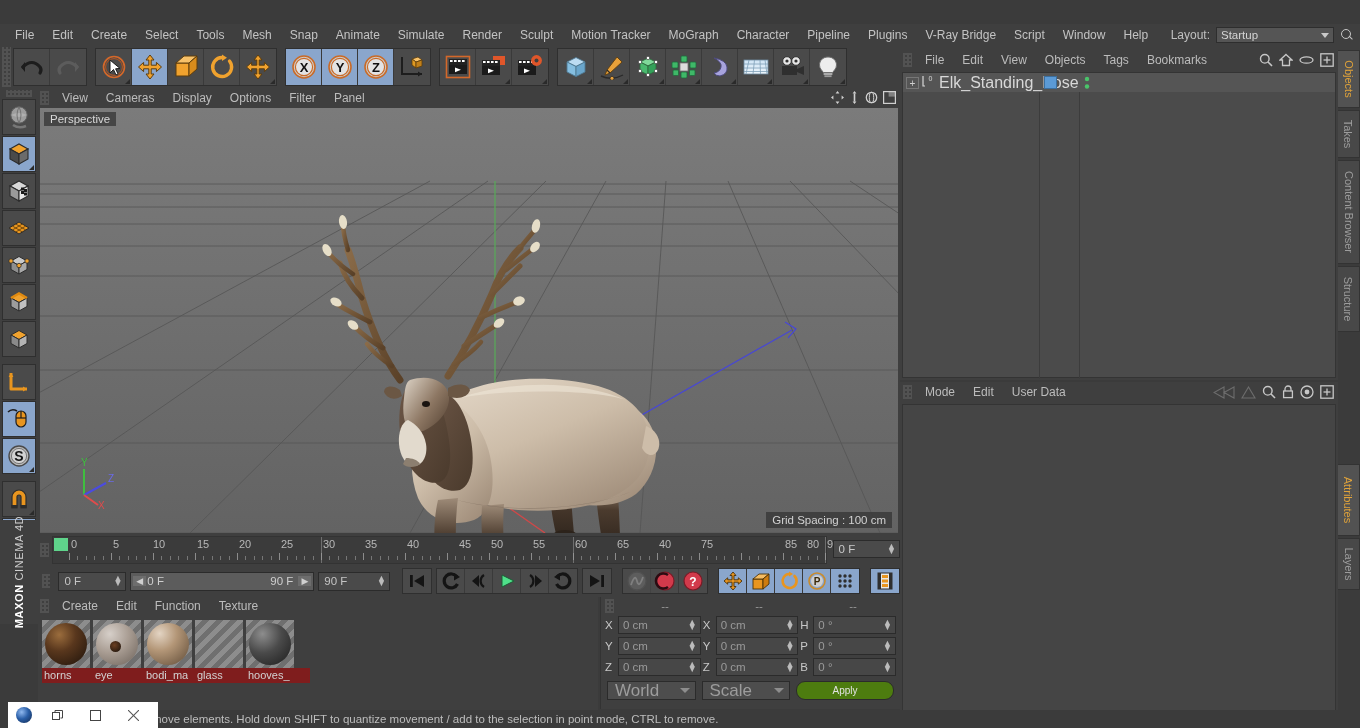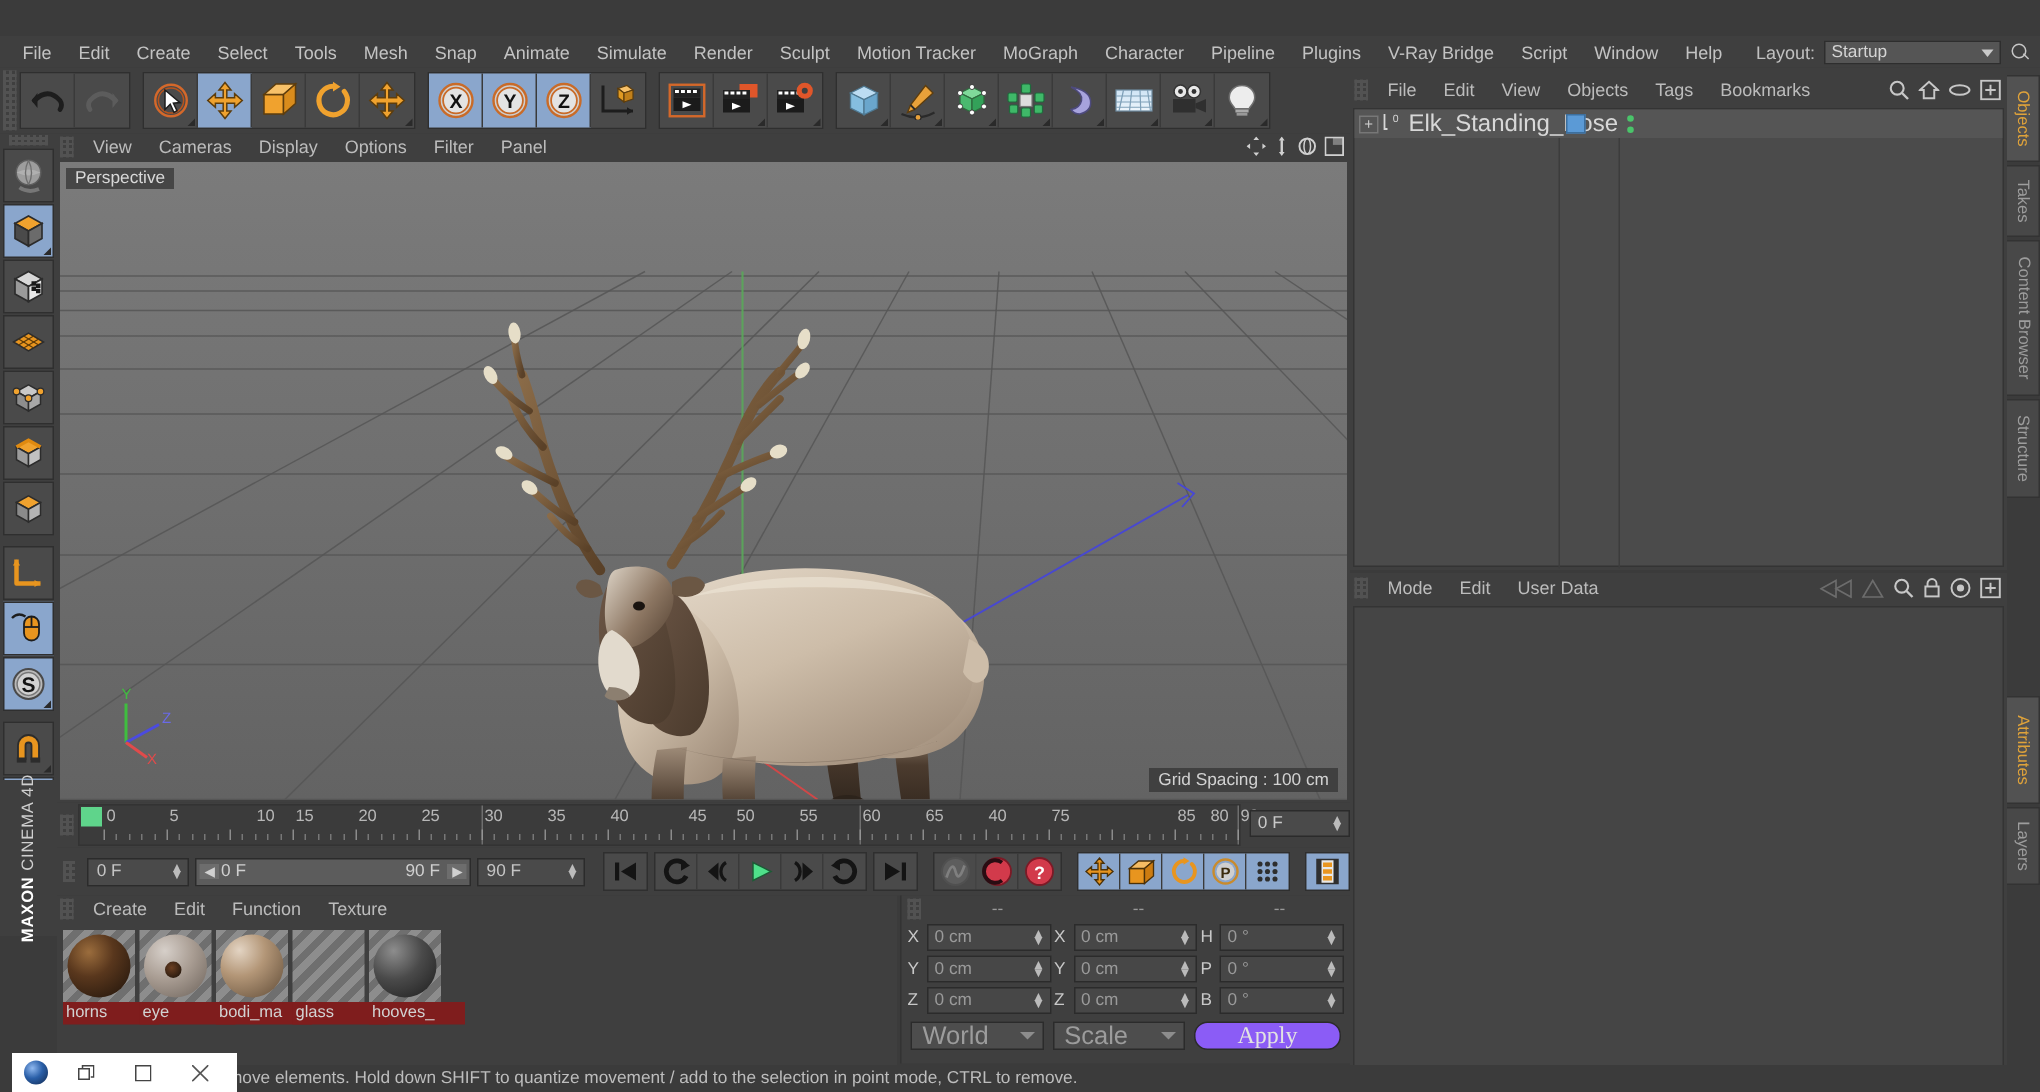--- a/index.html
+++ b/index.html
@@ -161,22 +161,22 @@
   .coord-head .ch { flex:1; text-align:center; }
   .coord-row { display:flex; align-items:center; height:19px; margin-bottom:2px; padding:0 4px; gap:2px;}
   .cl { width:11px; font-size:11.5px; color:#c8c8c8; text-align:left; }
   .cf { flex:1; height:18px; background:#474747; border:1px solid #2b2b2b; color:#9a9a9a;
         font-size:11.5px; display:flex; align-items:center; padding-left:4px; position:relative;}
   .coord-foot { display:flex; align-items:center; gap:6px; padding:3px 6px 0 6px; }
   .dropd { flex:1; height:19px; background:#4d4d4d; border:1px solid #2b2b2b; color:#9c9c9c;
            font-size:17px; display:flex;align-items:center;padding-left:7px; position:relative;}
   .dropd .car { position:absolute; right:5px; top:6px; border-left:5px solid transparent;
            border-right:5px solid transparent; border-top:5px solid #8d8d8d; }
-  .applybtn { width:98px; height:19px; background:#8b5cf6; border:1px solid #2b2b2b; border-radius:9px;
-      color:#e2e2e2; font-size:16px; display:flex;align-items:center;justify-content:center;font-family:Liberation Serif, serif; }
+  .applybtn { width:98px; height:19px; background:#4d7c0f; border:1px solid #2b2b2b; border-radius:9px;
+      color:#e2e2e2; font-size:10px; display:flex;align-items:center;justify-content:center; }
 
   
   .objwrap { position:absolute; left:900px; top:50px; width:438px; height:330px; background:#3f3f3f; }
   .obj-menu { height:20px; display:flex; align-items:center; padding-left:3px; position:relative;}
   .obj-icons { position:absolute; right:4px; top:3px; display:flex; gap:6px; align-items:center; }
   .obj-tree { position:absolute; left:2px; top:22px; width:434px; height:306px; background:#4b4b4b;
               border:1px solid #343434; }
   .obj-row { height:19px; display:flex; align-items:center; background:#555; position:relative; }
   .obj-row .nm { font-size:16px; color:#d8d8d8; }
   .obj-colwrap { position:absolute; left:0; top:0; width:434px; height:306px; }
@@ -817,21 +817,21 @@
   </div>
 
   <div class="tlwrap">
     <div class="vgrip" style="margin:8px 3px 0 2px;"></div>
     <div class="ruler" id="ruler">
       <div class="greenmark"></div>
     <div class="rlabel" style="left: 18px;">0</div>
         <div class="rtick" style="left: 16px; height: 7px;"></div>
         <div class="rlabel" style="left: 60px;">5</div>
         <div class="rtick" style="left: 58px; height: 7px;"></div>
-        <div class="rlabel" style="left: 118px;">10</div>
+        <div class="rlabel" style="left: 100px;">10</div>
         <div class="rtick" style="left: 100px; height: 7px;"></div>
         <div class="rlabel" style="left: 144px;">15</div>
         <div class="rtick" style="left: 142px; height: 7px;"></div>
         <div class="rlabel" style="left: 186px;">20</div>
         <div class="rtick" style="left: 184px; height: 7px;"></div>
         <div class="rlabel" style="left: 228px;">25</div>
         <div class="rtick" style="left: 226px; height: 7px;"></div>
         <div class="rlabel" style="left: 270px;">30</div>
         <div class="rtick" style="left: 268px; height: 7px;"></div>
         <div class="rlabel" style="left: 312px;">35</div>

